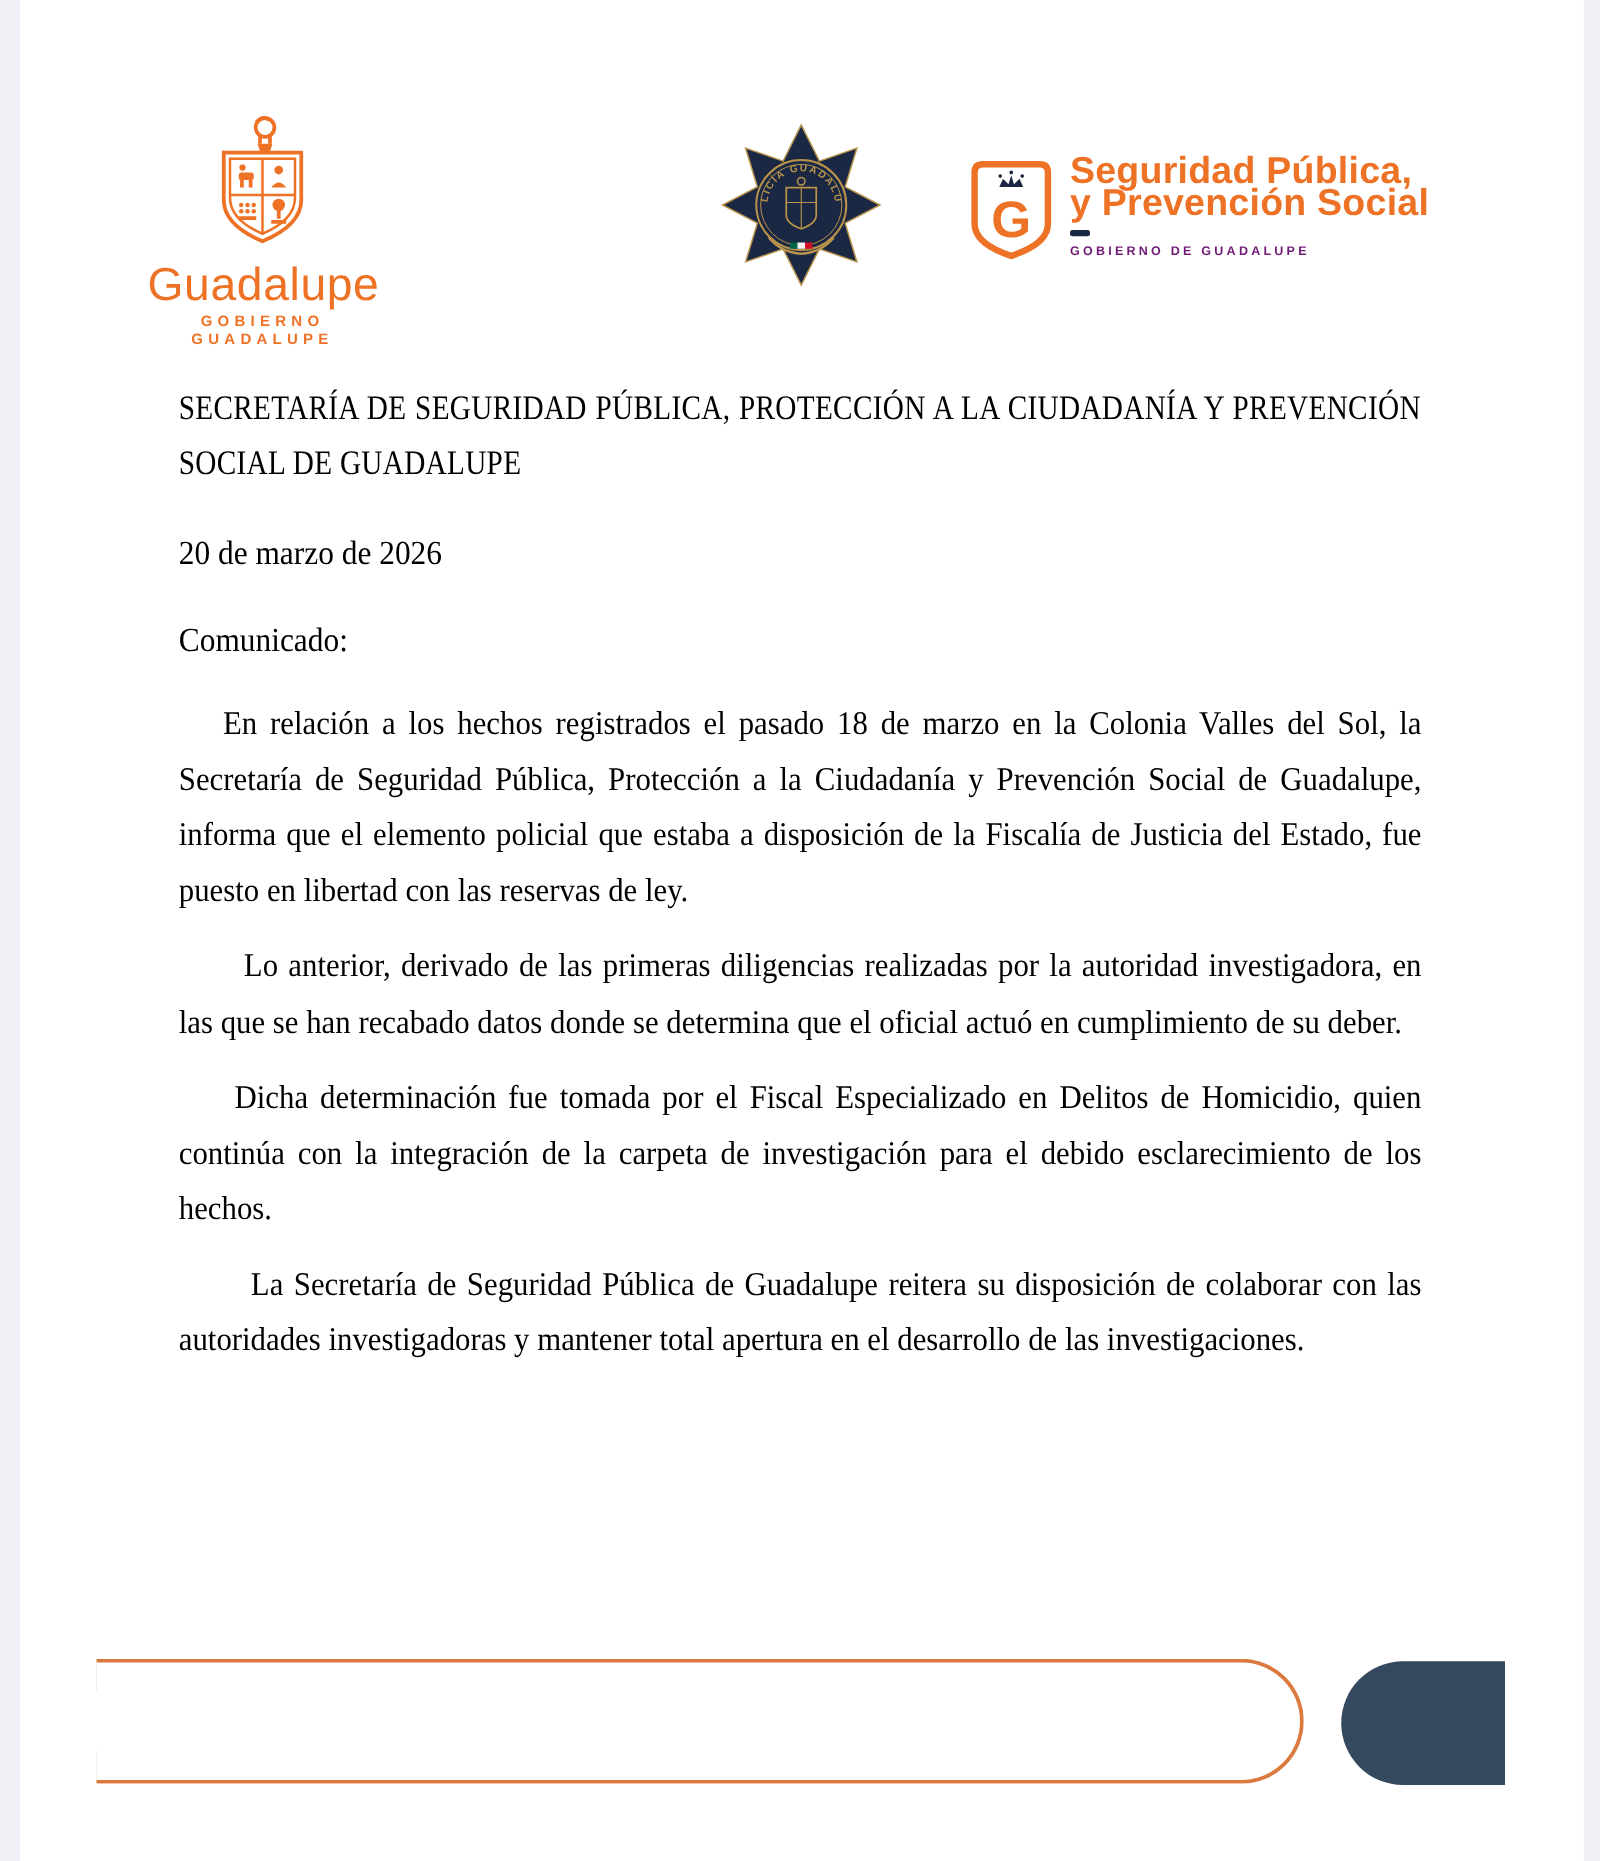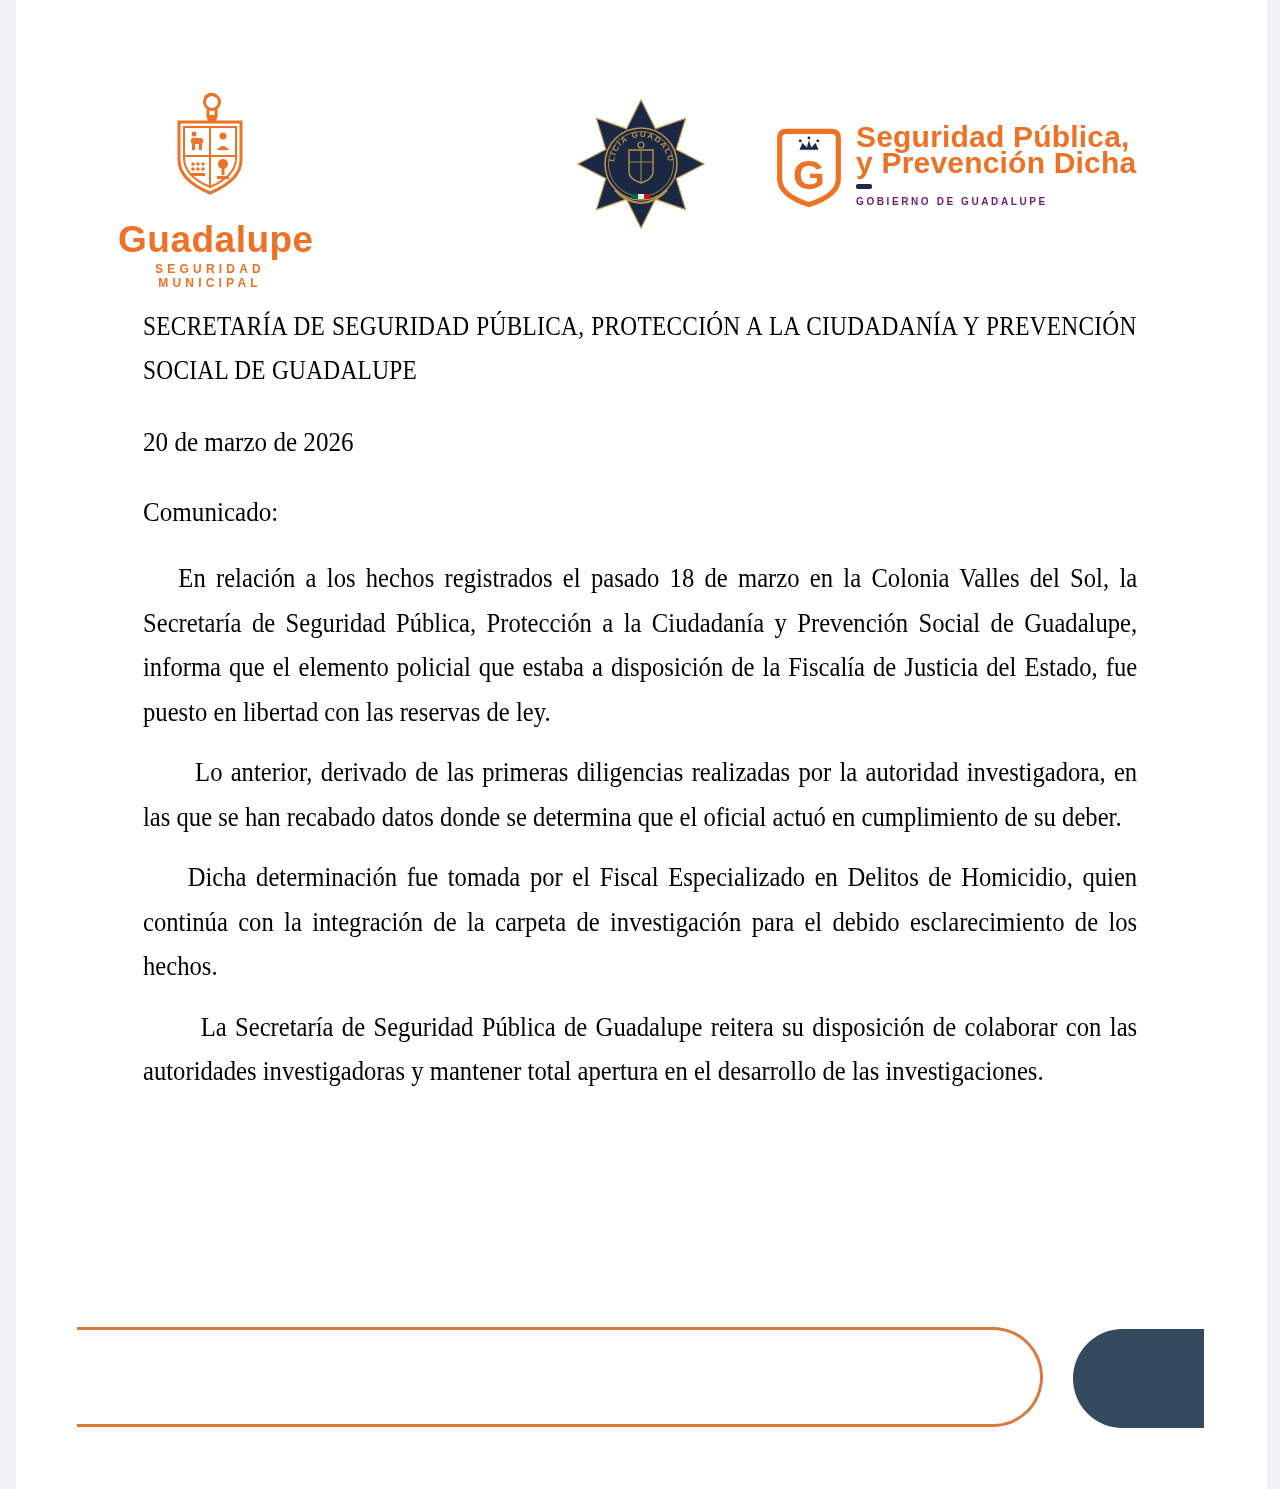--- a/index.html
+++ b/index.html
@@ -7,21 +7,21 @@
     position:relative;width:1280px;height:1489px;background:#ffffff;overflow:hidden;
     font-family:"Liberation Sans",sans-serif;
   }
   .edge{position:absolute;top:0;bottom:0;background:#F0F1F6;}
   .edge-left{left:0;width:16px;}
   .edge-right{right:0;width:13px;}
 
   
   .municipal-logo{position:absolute;left:118px;top:92px;width:184px;text-align:center;color:#EE7226;}
   .municipal-logo svg{display:block;margin:0 auto;}
-  .municipal-name{font-size:37px;font-weight:bold;letter-spacing:.5px;line-height:36px;margin-top:20px;}
+  .municipal-name{font-size:37px;font-weight:normal;letter-spacing:.5px;line-height:36px;margin-top:8px;}
   .municipal-sub{font-size:12px;font-weight:bold;letter-spacing:4.2px;margin-top:4px;}
 
   .badge{position:absolute;left:574px;top:94px;}
 
   .sec-logo{position:absolute;left:776px;top:122px;display:flex;align-items:flex-start;}
   .sec-shield{flex:0 0 auto;}
   .sec-textblock{margin-left:14px;padding-top:2px;}
   .sec-line{font-size:30px;font-weight:bold;color:#EE7226;line-height:26px;letter-spacing:.2px;}
   .sec-dash{width:16px;height:5px;background:#1A2843;border-radius:2px;margin:8px 0 7px 0;}
   .sec-sub{font-size:10px;font-weight:bold;color:#701a75;letter-spacing:2.6px;}
@@ -89,21 +89,21 @@
           <circle cx="31" cy="77" r="1.8" fill="#EE7226"></circle>
           <circle cx="36" cy="77" r="1.8" fill="#EE7226"></circle>
         <rect x="24" y="81" width="14" height="3" fill="#EE7226"></rect>
 
         <circle cx="56" cy="72" r="5" fill="#EE7226"></circle>
         <rect x="54.5" y="76" width="3" height="7" fill="#EE7226"></rect>
         <path d="M50 84 h12 v3 h-12 Z" fill="#EE7226"></path>
       </svg>
     </span>
     <div class="municipal-name">Guadalupe</div>
-    <div class="municipal-sub">SEGURIDAD MUNICIPAL</div>
+    <div class="municipal-sub">GOBIERNO GUADALUPE</div>
   </div>
 
   <div class="badge">
     <svg width="134" height="148" viewBox="0 0 134 148">
       <polygon points="67,6 81.5,34.9 111.5,24.5 102.1,55.5 130,70 102.1,84.5 111.5,115.5 81.5,105.1 67,134 52.5,105.1 22.5,115.5 31.9,84.5 4,70 31.9,55.5 22.5,24.5 52.5,34.9" fill="#1A2843" stroke="#B9934C" stroke-width="1.2"></polygon>
       <circle cx="67" cy="70" r="36" fill="none" stroke="#B9934C" stroke-width="1.6"></circle>
       <circle cx="67" cy="70" r="32.5" fill="none" stroke="#B9934C" stroke-width="0.8"></circle>
       <defs>
         <path id="badgeArc" d="M 40,70 A 27,27 0 0 1 94,70"></path>
       </defs>
@@ -131,21 +131,21 @@
         <path d="M32 30 l4 -9 l6 6 l3 -10 l3 10 l6 -6 l4 9 Z" fill="#1A2843"></path>
         <circle cx="33" cy="18" r="2" fill="#1A2843"></circle>
         <circle cx="45" cy="14" r="2" fill="#1A2843"></circle>
         <circle cx="57" cy="18" r="2" fill="#1A2843"></circle>
 
         <text x="45" y="84" text-anchor="middle" font-family="Liberation Sans, sans-serif" font-size="56" font-weight="bold" fill="#EE7226">G</text>
       </svg>
     </span>
     <span class="sec-textblock">
       <div class="sec-line">Seguridad Pública,</div>
-      <div class="sec-line">y Prevención Dicha</div>
+      <div class="sec-line">y Prevención Social</div>
       <div class="sec-dash"></div>
       <div class="sec-sub">GOBIERNO DE GUADALUPE</div>
     </span>
   </div>
 
   <div class="content">
     <h1 class="doc-title">SECRETARÍA DE SEGURIDAD PÚBLICA, PROTECCIÓN A LA CIUDADANÍA Y PREVENCIÓN SOCIAL DE GUADALUPE</h1>
     <div class="doc-flow">
       <div class="doc-date">20 de marzo de 2026</div>
       <div class="doc-label">Comunicado:</div>

